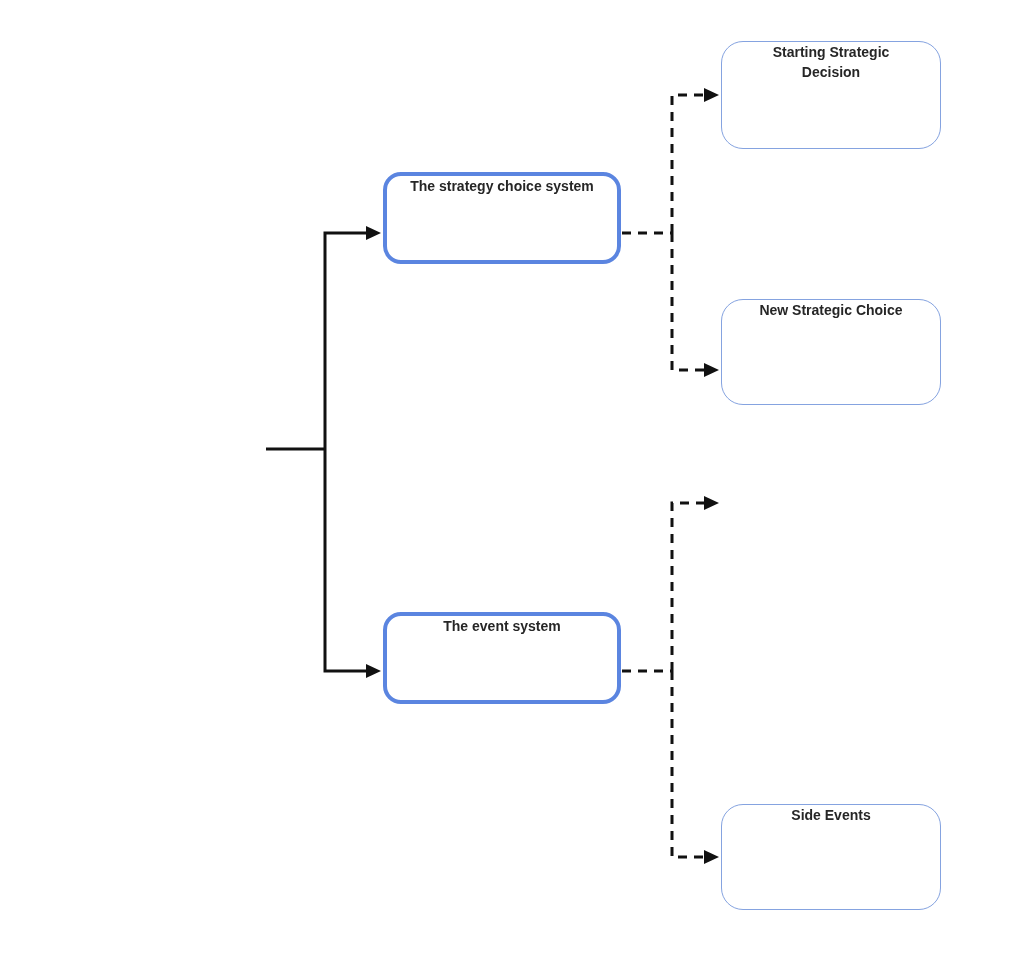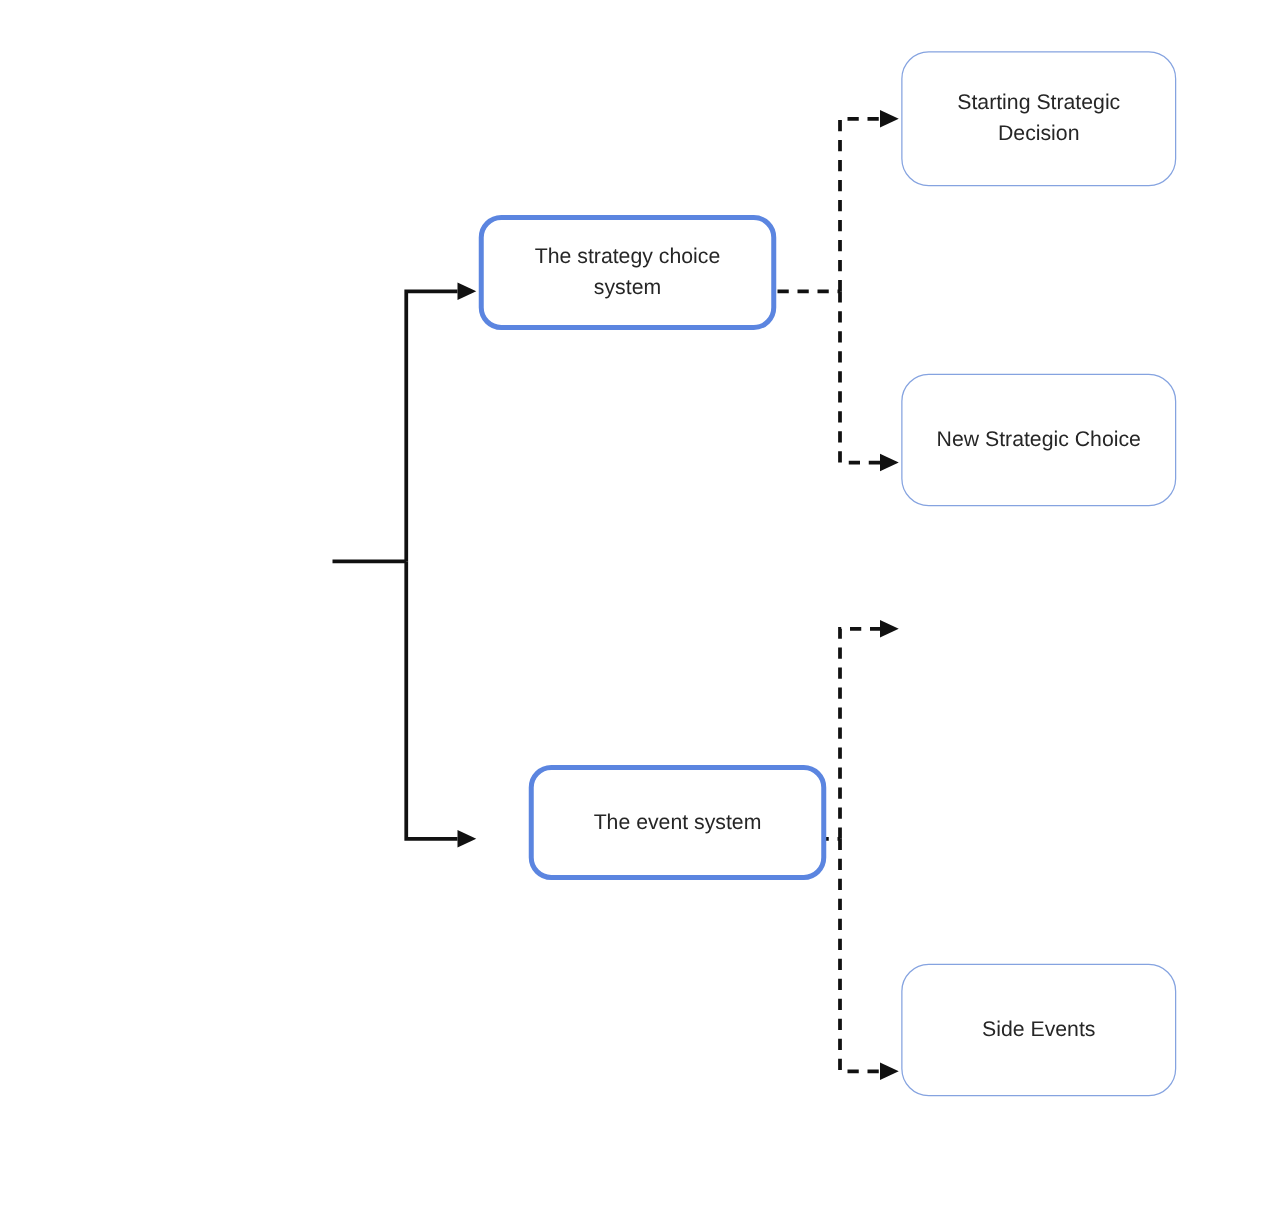--- a/index.html
+++ b/index.html
@@ -36,59 +36,58 @@
   .wires path.dashed {
     stroke-dasharray: 9 7;
   }
   .wires polygon {
     fill: var(--wire);
     stroke: none;
   }
   .node {
     position: absolute;
     display: flex;
-    align-items: center;
     justify-content: center;
     text-align: center;
     background: #ffffff;
     color: var(--text-dark);
-    font-size: 17px;
-    font-weight: 400;
+    font-size: 14px;
+    font-weight: 700;
     line-height: 1.45;
   }
   .node-root {
     left: 50px; top: 387px;
     width: 216px; height: 124px;
     border-radius: 50%;
     background: var(--root-fill);
     border: 2px solid var(--root-stroke);
     color: var(--root-text);
     line-height: 1.4;
   }
   .node-root .label { max-width: 150px; }
   .node-branch {
     left: 383px;
     width: 238px; height: 92px;
     border: 4px solid var(--branch-stroke);
     border-radius: 18px;
   }
   .node-branch .label { max-width: 200px; }
   .branch-1 { top: 172px; }
-  .branch-2 { top: 612px; margin-left: 40px; }
+  .branch-2 { top: 612px; }
   .node-leaf {
     left: 721px;
     width: 220px; height: 107px;
     border: 1.5px solid var(--leaf-stroke);
     border-radius: 22px;
   }
   .node-leaf .label { max-width: 176px; }
   .leaf-1 { top: 41px; height: 108px; }
   .leaf-2 { top: 299px; height: 106px; }
   .leaf-3 { top: 450px; height: 106px; }
-  .leaf-4 { top: 771px; height: 106px; }
+  .leaf-4 { top: 804px; height: 106px; }
 </style>
 </head>
 <body>
 
 <div class="canvas">
 
   <svg class="wires" viewBox="0 0 1028 972" xmlns="http://www.w3.org/2000/svg" aria-hidden="true">
 
     <path d="M266,449 H325 M325,449 V233 H366"></path>
     <path d="M325,449 V671 H366"></path>

